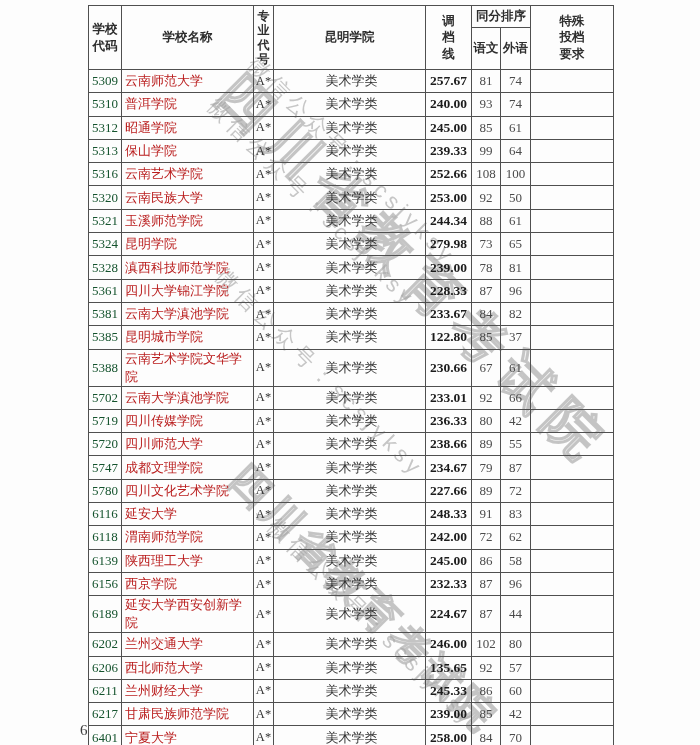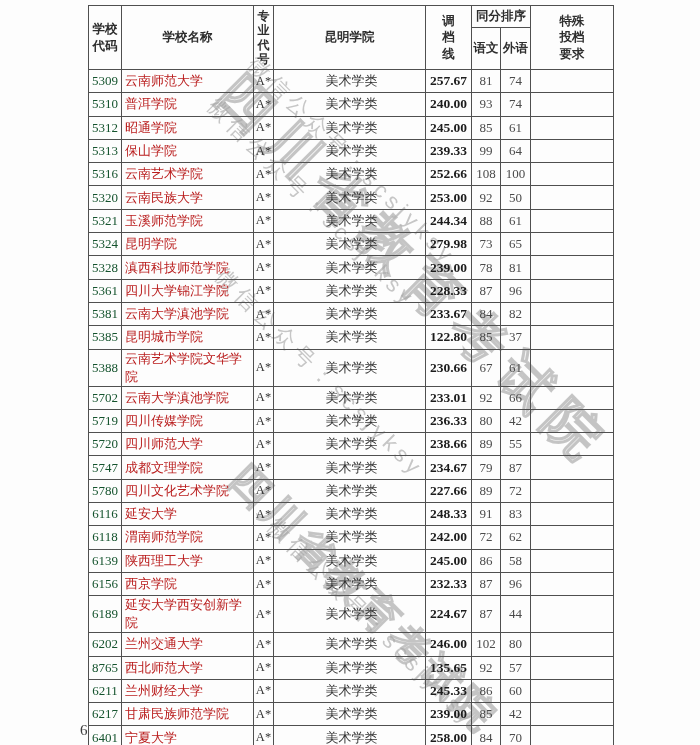--- a/index.html
+++ b/index.html
@@ -349,21 +349,21 @@
           <td class="c0">6202</td>
           <td class="c1">兰州交通大学</td>
           <td class="c2">A*</td>
           <td class="c3">美术学类</td>
           <td class="c4">246.00</td>
           <td class="c5">102</td>
           <td class="c6">80</td>
           <td class="c7"></td>
         </tr>
         <tr>
-          <td class="c0">8765</td>
+          <td class="c0">6206</td>
           <td class="c1">西北师范大学</td>
           <td class="c2">A*</td>
           <td class="c3">美术学类</td>
           <td class="c4">135.65</td>
           <td class="c5">92</td>
           <td class="c6">57</td>
           <td class="c7"></td>
         </tr>
         <tr>
           <td class="c0">6211</td>

